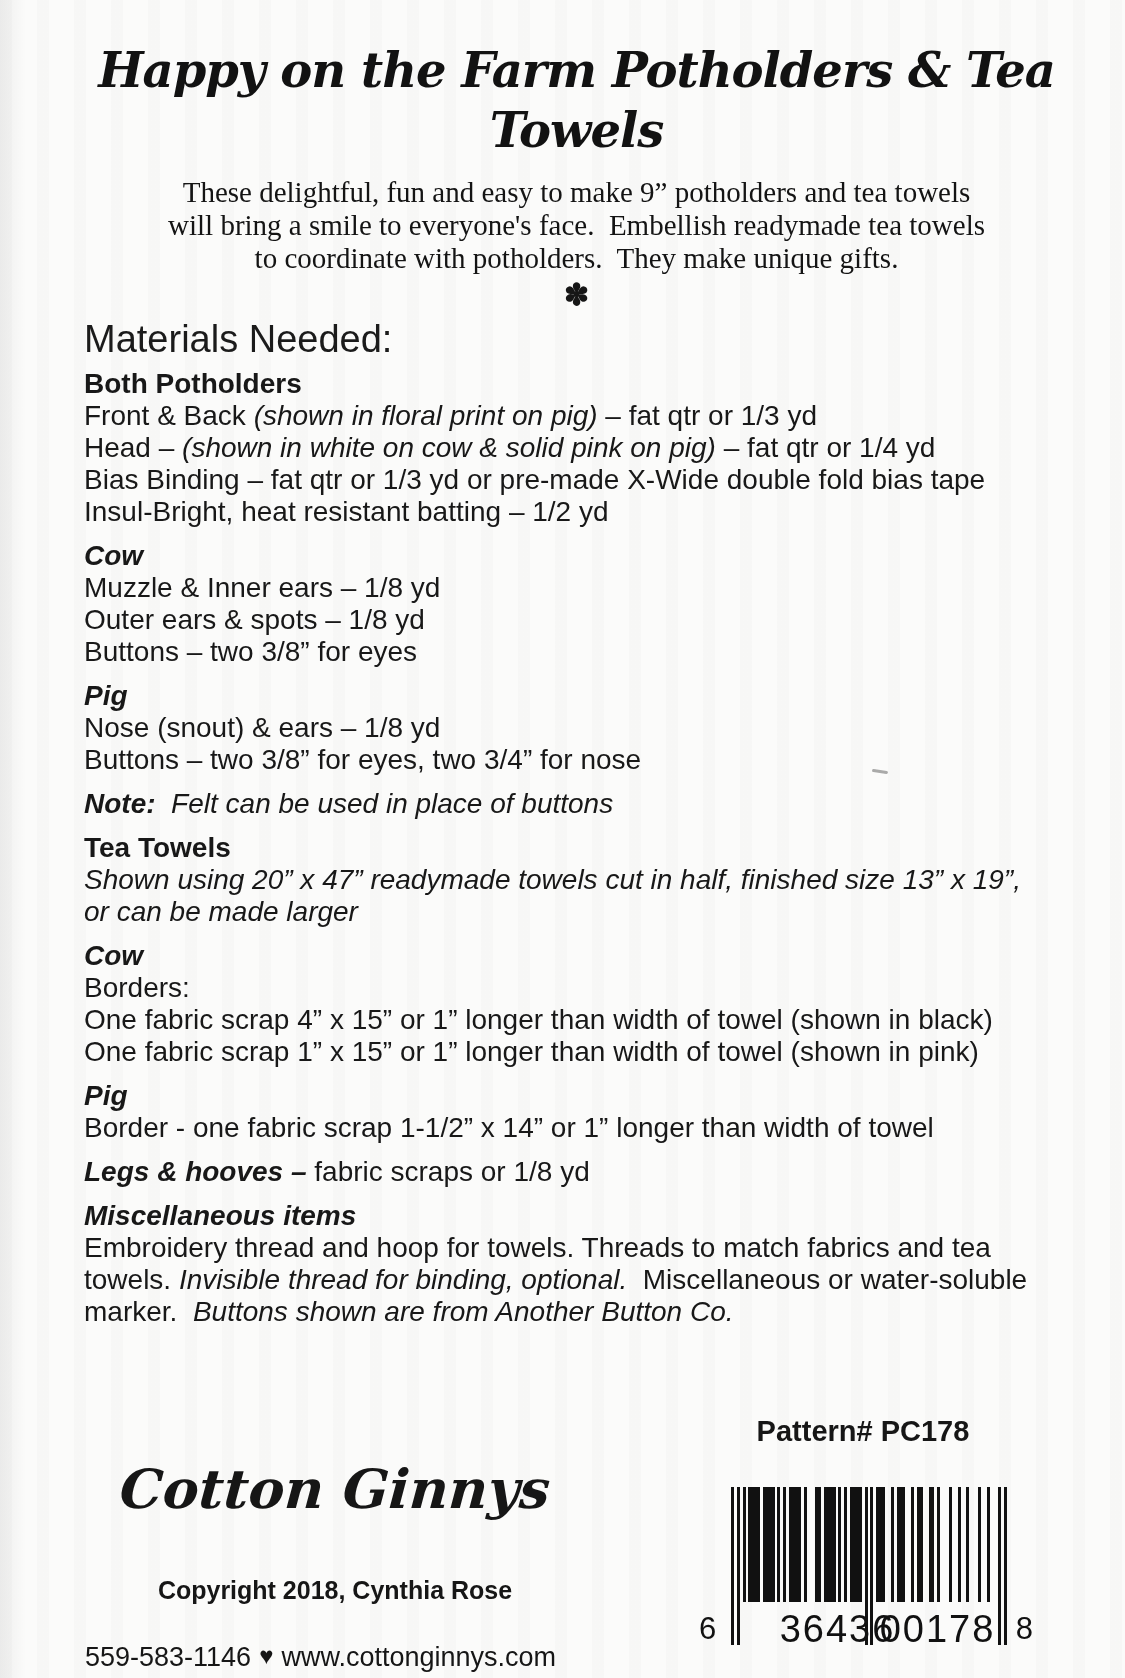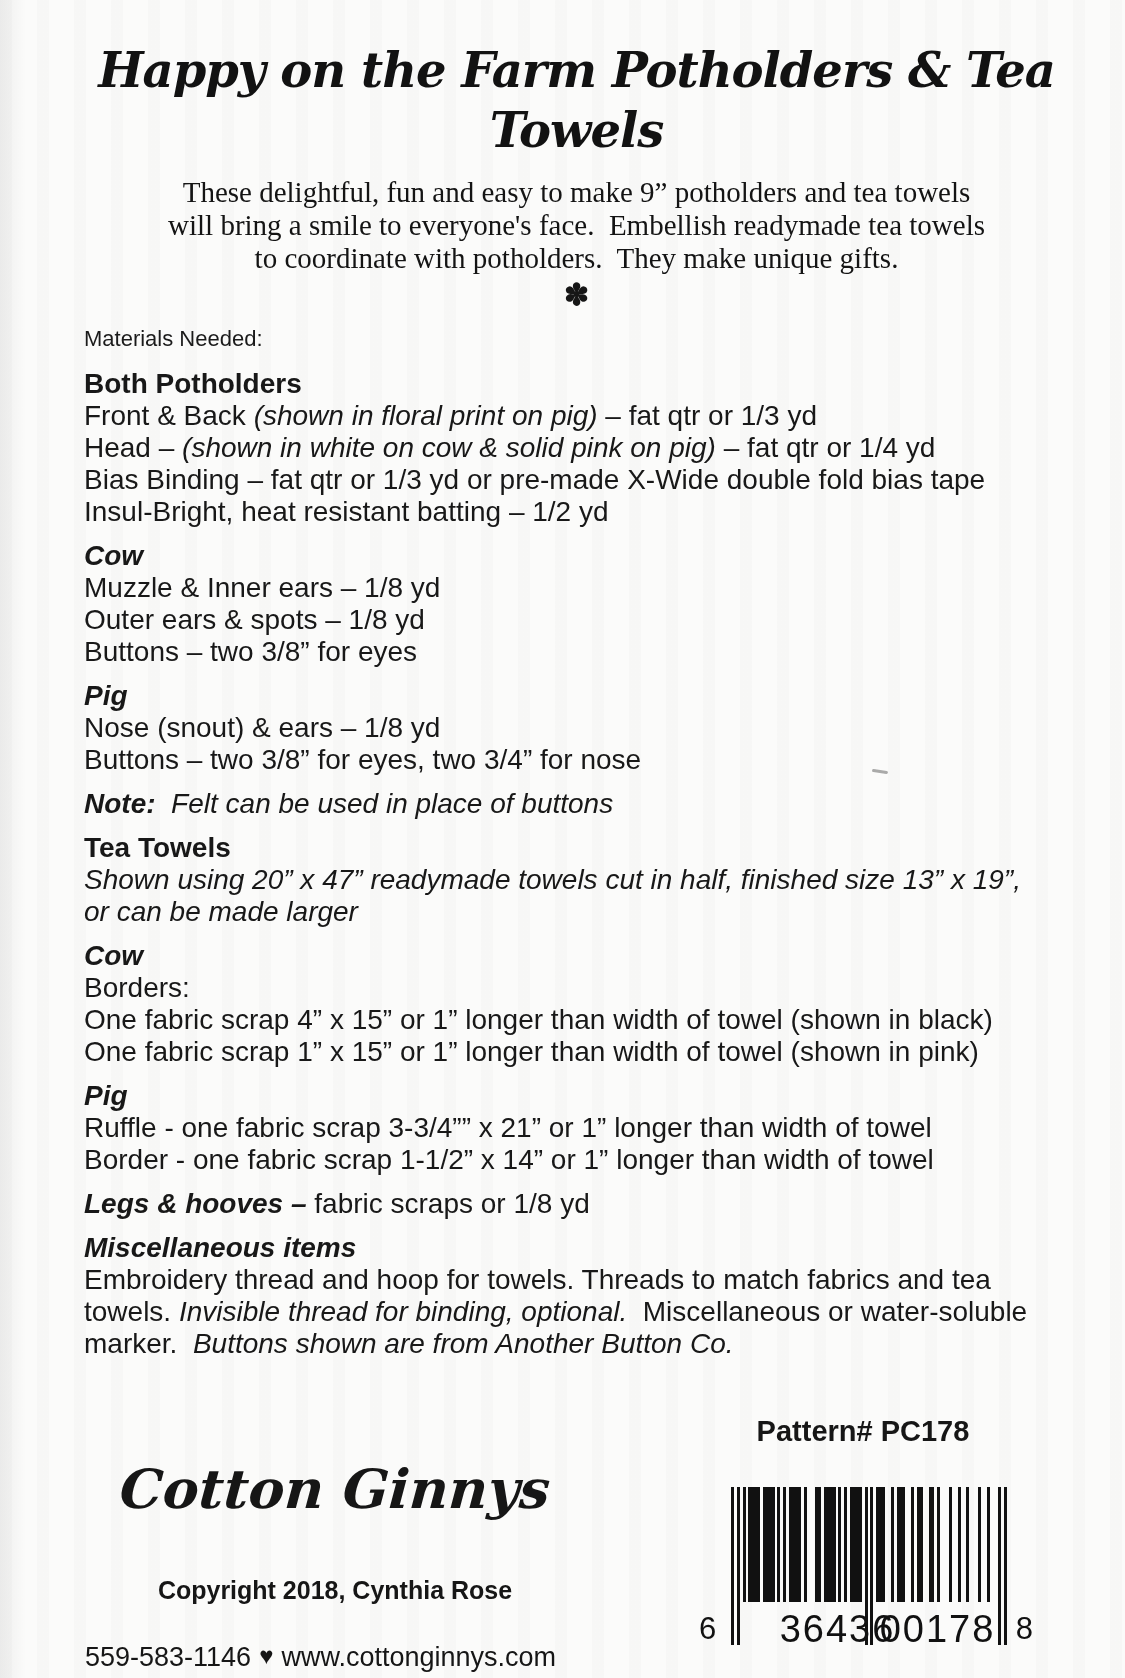--- a/index.html
+++ b/index.html
@@ -36,21 +36,21 @@
     color:#141414;
   }
   .divider{
     text-align:center;
     font-size:30px;
     line-height:34px;
     margin-top:3px;
     font-weight:700;
   }
   .mn{
-    font-size:22px;
+    font-size:38px;
     line-height:34px;
     margin-top:10px;
     color:#1b1b1b;
   }
   .section{margin-top:12px;}
   .mline{
     font-size:28px;
     line-height:32px;
     white-space:pre;
     color:#181818;
@@ -136,21 +136,20 @@
           <div class="mline"><span class="seg-i">or can be made larger</span></div>
         </div>
         <div class="section">
           <div class="mline head-bolditalic">Cow</div>
           <div class="mline"><span class="seg-r">Borders:</span></div>
           <div class="mline"><span class="seg-r">One fabric scrap 4” x 15” or 1” longer than width of towel (shown in black)</span></div>
           <div class="mline"><span class="seg-r">One fabric scrap 1” x 15” or 1” longer than width of towel (shown in pink)</span></div>
         </div>
         <div class="section">
           <div class="mline head-bolditalic">Pig</div>
-          <div class="mline"><span class="seg-r">Ruffle - one fabric scrap 3-3/4”” x 21” or 1” longer than width of towel</span></div>
           <div class="mline"><span class="seg-r">Border - one fabric scrap 1-1/2” x 14” or 1” longer than width of towel</span></div>
         </div>
         <div class="section">
           <div class="mline"><span class="seg-b">Legs &amp; hooves – </span><span class="seg-r">fabric scraps or 1/8 yd</span></div>
         </div>
         <div class="section">
           <div class="mline head-bolditalic">Miscellaneous items</div>
           <div class="mline"><span class="seg-r">Embroidery thread and hoop for towels. Threads to match fabrics and tea</span></div>
           <div class="mline"><span class="seg-r">towels. </span><span class="seg-i">Invisible thread for binding, optional.</span><span class="seg-r">  Miscellaneous or water-soluble</span></div>
           <div class="mline"><span class="seg-r">marker.  </span><span class="seg-i">Buttons shown are from Another Button Co.</span></div>

